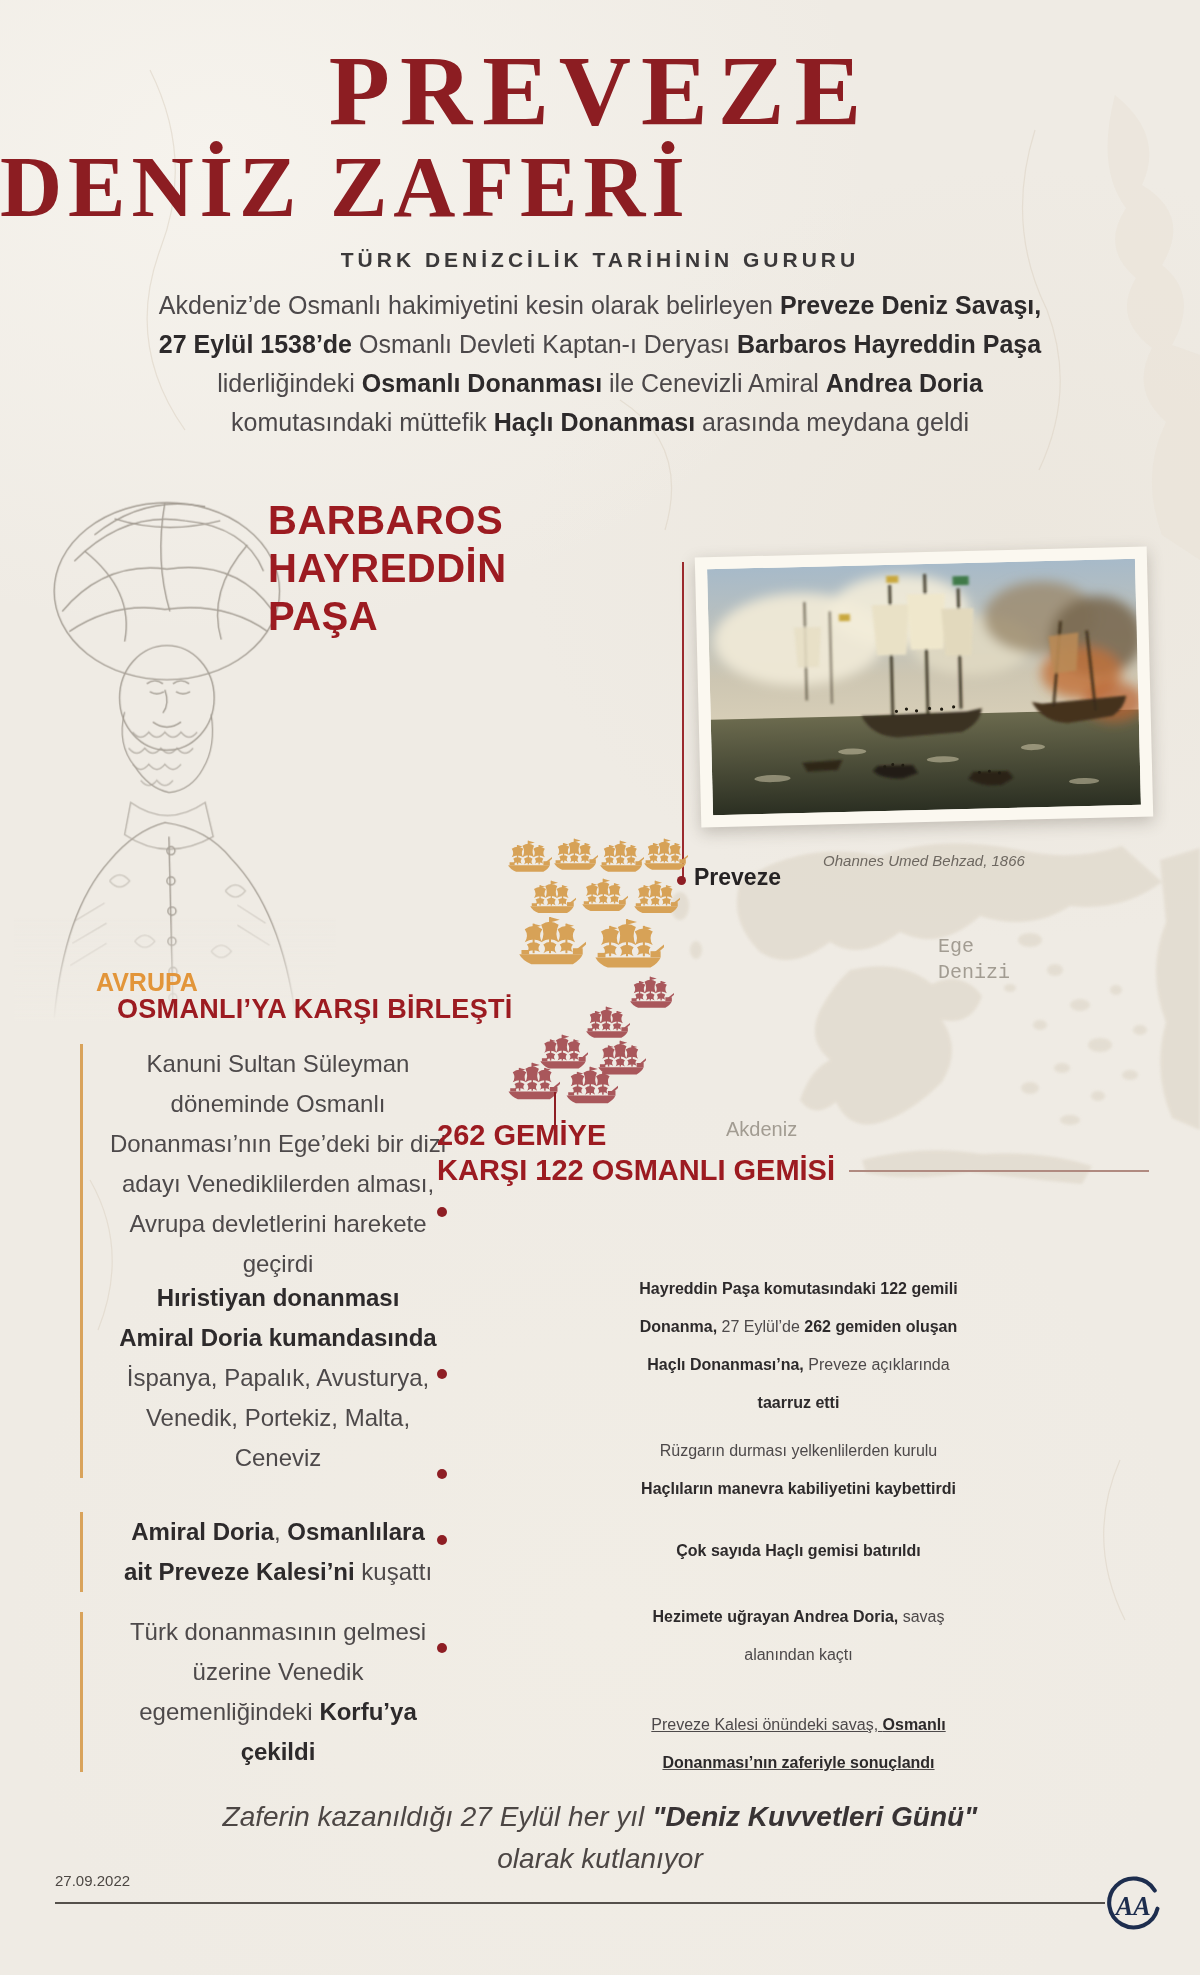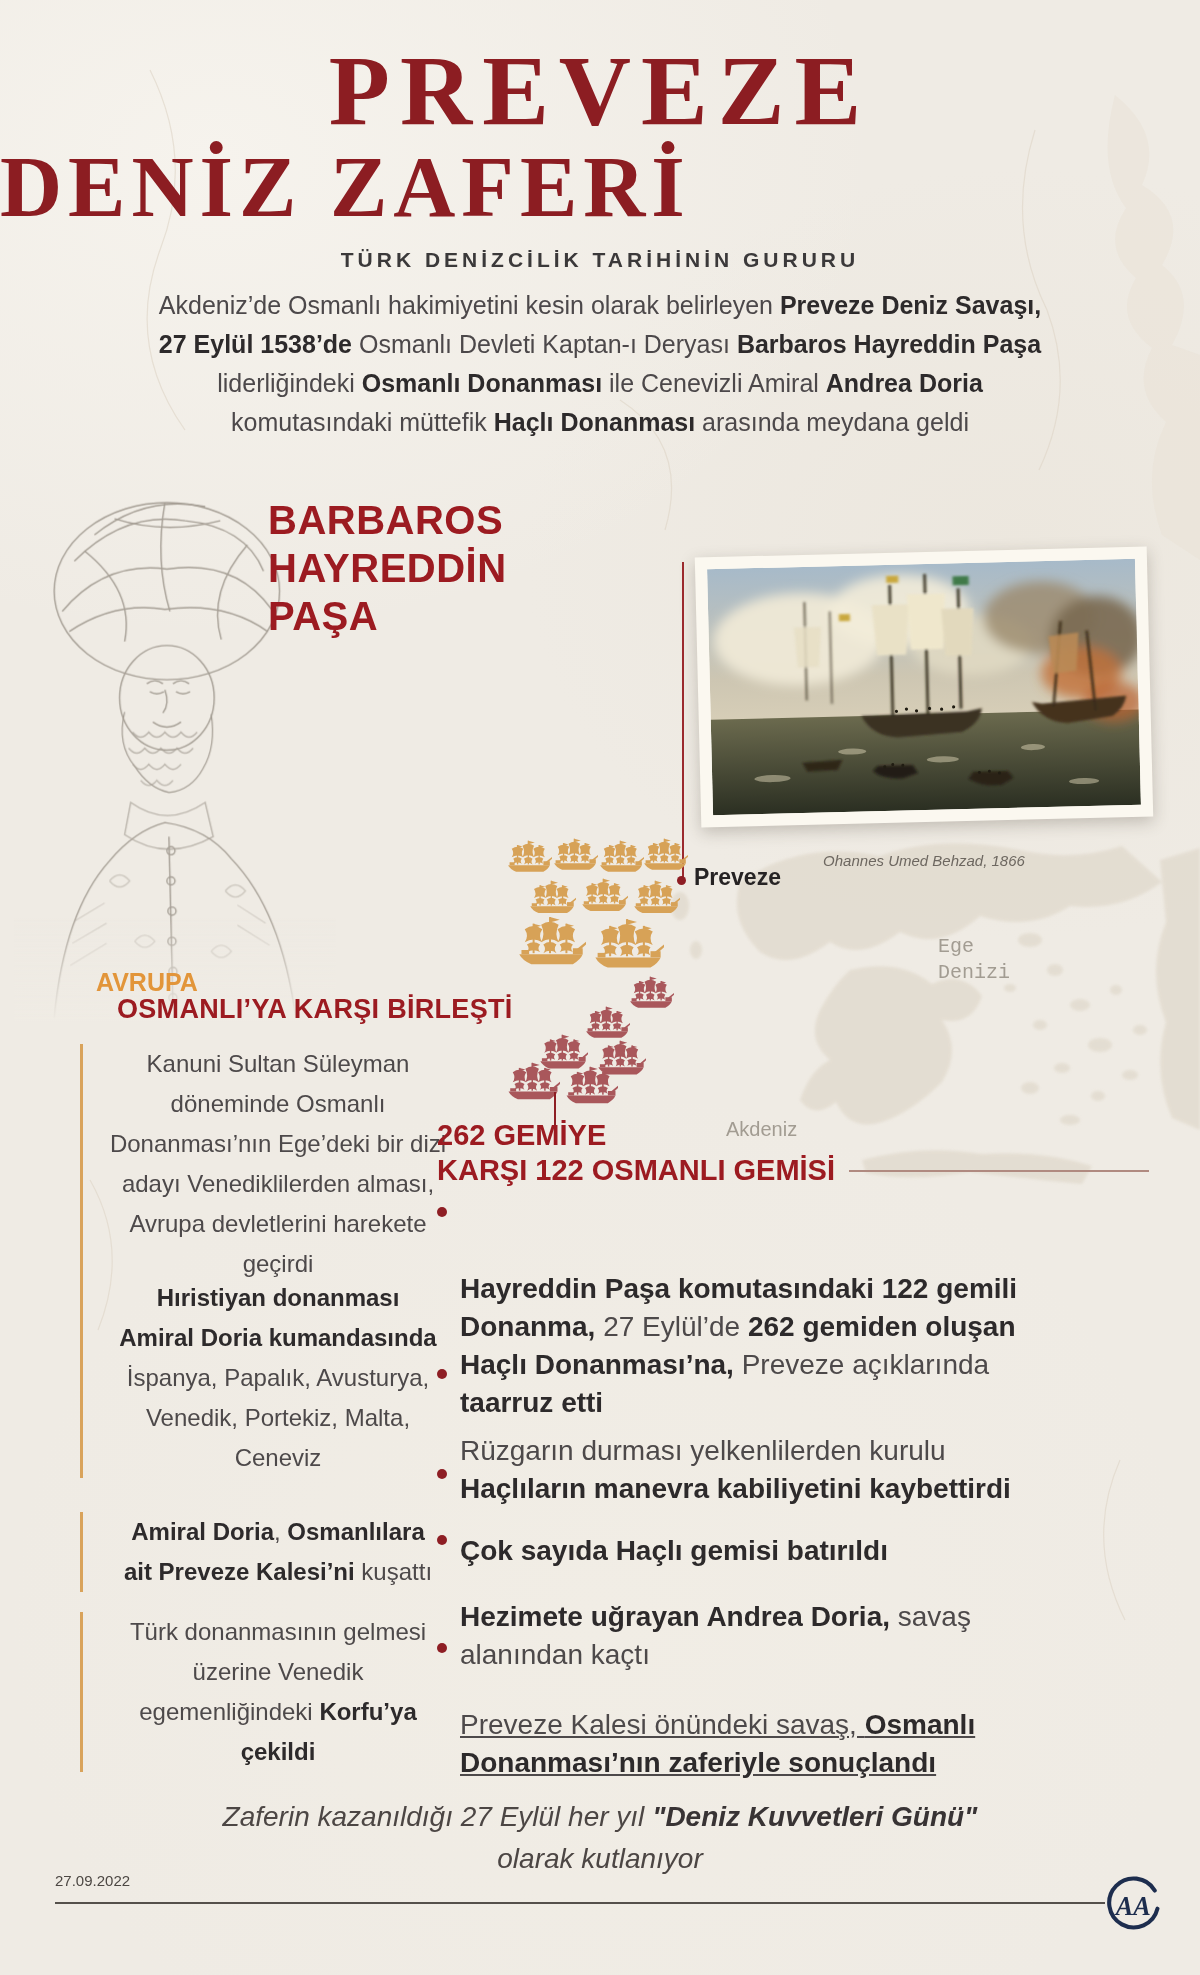--- a/index.html
+++ b/index.html
@@ -44,21 +44,21 @@
 
   .avrupa{left:96px;top:960px;font-weight:800;font-size:25px;color:#e2953a;margin-top:8px;}
   .left-heading{left:70px;top:994px;font-weight:800;font-size:27px;color:#9c1b21;letter-spacing:.3px;margin-left:47px;}
   .lblock{left:80px;width:356px;border-left:3px solid #d9a35b;padding-left:17px;
     font-size:24px;line-height:40px;text-align:center;}
   .lb1{top:1044px;} .lb2{top:1278px;} .lb3{top:1512px;} .lb4{top:1612px;}
 
   .r-heading{left:437px;top:1118px;width:712px;color:#9c1b21;font-weight:800;font-size:29px;line-height:35px;}
   .h2row{display:flex;align-items:center;gap:14px;}
   .h2rule{flex:1;height:2px;background:#b08a80;}
-  .bullet{left:437px;width:700px;padding-left:23px;font-size:28px;line-height:38px;box-sizing:border-box;}
+  .bullet{left:437px;width:700px;padding-left:23px;font-size:16px;line-height:38px;box-sizing:border-box;text-align:center;}
   .bullet .dot{position:absolute;left:0;top:13px;width:10px;height:10px;border-radius:50%;background:#8e1e24;}
   .bu1{top:1194px;} .bu2{top:1356px;} .bu3{top:1456px;} .bu4{top:1522px;} .bu5{top:1630px;text-decoration:underline;}
 
   .quote{top:1796px;left:0;width:100%;text-align:center;font-style:italic;font-size:28px;
     line-height:42px;color:#4c4644;}
   .quote .b{color:#383334;}
   .divider{left:55px;top:1902px;width:1050px;height:2px;background:#55504b;}
   .date{left:55px;top:1872px;font-size:15px;color:#4c4743;}
   .aa-logo{left:1104px;top:1876px;width:58px;height:58px;}
 </style>

